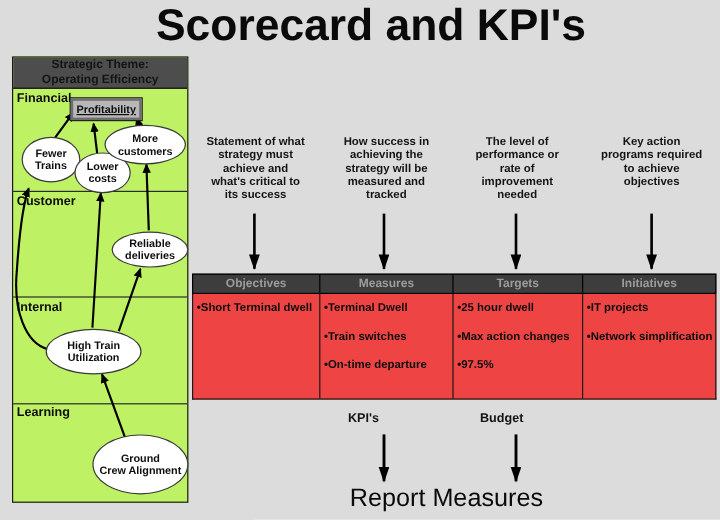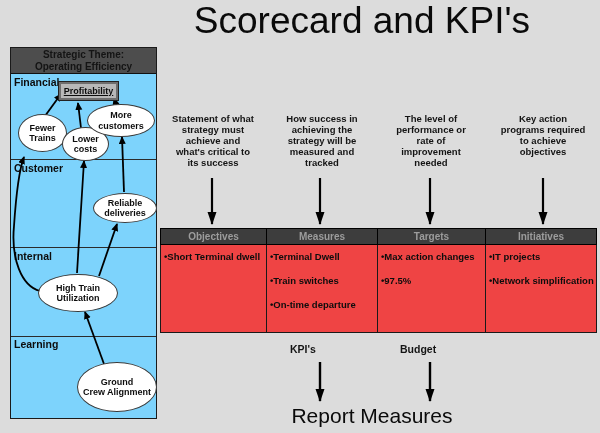--- a/index.html
+++ b/index.html
@@ -1,25 +1,25 @@
 <!DOCTYPE html>
 <html><head>
 <meta charset="utf-8">
 <style>
   html,body{margin:0;padding:0;}
   .page{position:relative;width:600px;height:433px;background:#dcdcdc;
         font-family:"Liberation Sans",sans-serif;color:#111;overflow:hidden;}
   .pre{white-space:pre-line;}
 
-  .title{position:absolute;left:130px;top:0px;width:400px;text-align:right;
-         font-size:37px;font-weight:normal;color:#0a0a0a;letter-spacing:0px;}
+  .title{position:absolute;left:130px;top:0px;width:400px;text-align:left;
+         font-size:37px;font-weight:bold;color:#0a0a0a;letter-spacing:0px;}
 
   
   .panel{position:absolute;left:10px;top:47px;width:147px;height:372px;
-         background:#7dd3fc;border:1px solid #1a1a1a;box-sizing:border-box;}
+         background:#bef264;border:1px solid #1a1a1a;box-sizing:border-box;}
   .panel-header{position:absolute;left:0;top:0;width:100%;height:26px;
          background:#4d4d4d;border-bottom:1px solid #111;box-sizing:border-box;
          text-align:center;font-size:10px;font-weight:bold;color:#141414;
          line-height:12px;padding-top:1px;}
   .row-line{position:absolute;left:0;width:100%;height:0;border-top:1px solid #2b2b2b;}
   .row-label{position:absolute;left:3px;font-size:10.5px;font-weight:bold;color:#0d0d0d;}
   .map-arrows{position:absolute;left:0;top:0;}
   .node{position:absolute;display:flex;align-items:center;justify-content:center;
         text-align:center;font-size:9px;font-weight:bold;line-height:10.5px;color:#0d0d0d;}
   .oval{background:#fff;border:1px solid #3a3a3a;border-radius:50%;}
@@ -147,20 +147,21 @@
   <div class="tbody">
     <div class="td w1">
       <div class="item"><span>•</span><span>Short Terminal dwell</span></div>
     </div>
     <div class="td w2">
       <div class="item"><span>•</span><span>Terminal Dwell</span></div>
       <div class="item"><span>•</span><span>Train switches</span></div>
       <div class="item"><span>•</span><span>On-time departure</span></div>
     </div>
     <div class="td w3">
+      <div class="item"><span>•</span><span>25 hour dwell</span></div>
       <div class="item"><span>•</span><span>Max action changes</span></div>
       <div class="item"><span>•</span><span>97.5%</span></div>
     </div>
     <div class="td w4">
       <div class="item"><span>•</span><span>IT projects</span></div>
       <div class="item"><span>•</span><span>Network simplification</span></div>
     </div>
   </div>
 
   <div class="flabel" style="left:290px;top:343px">KPI's</div>

